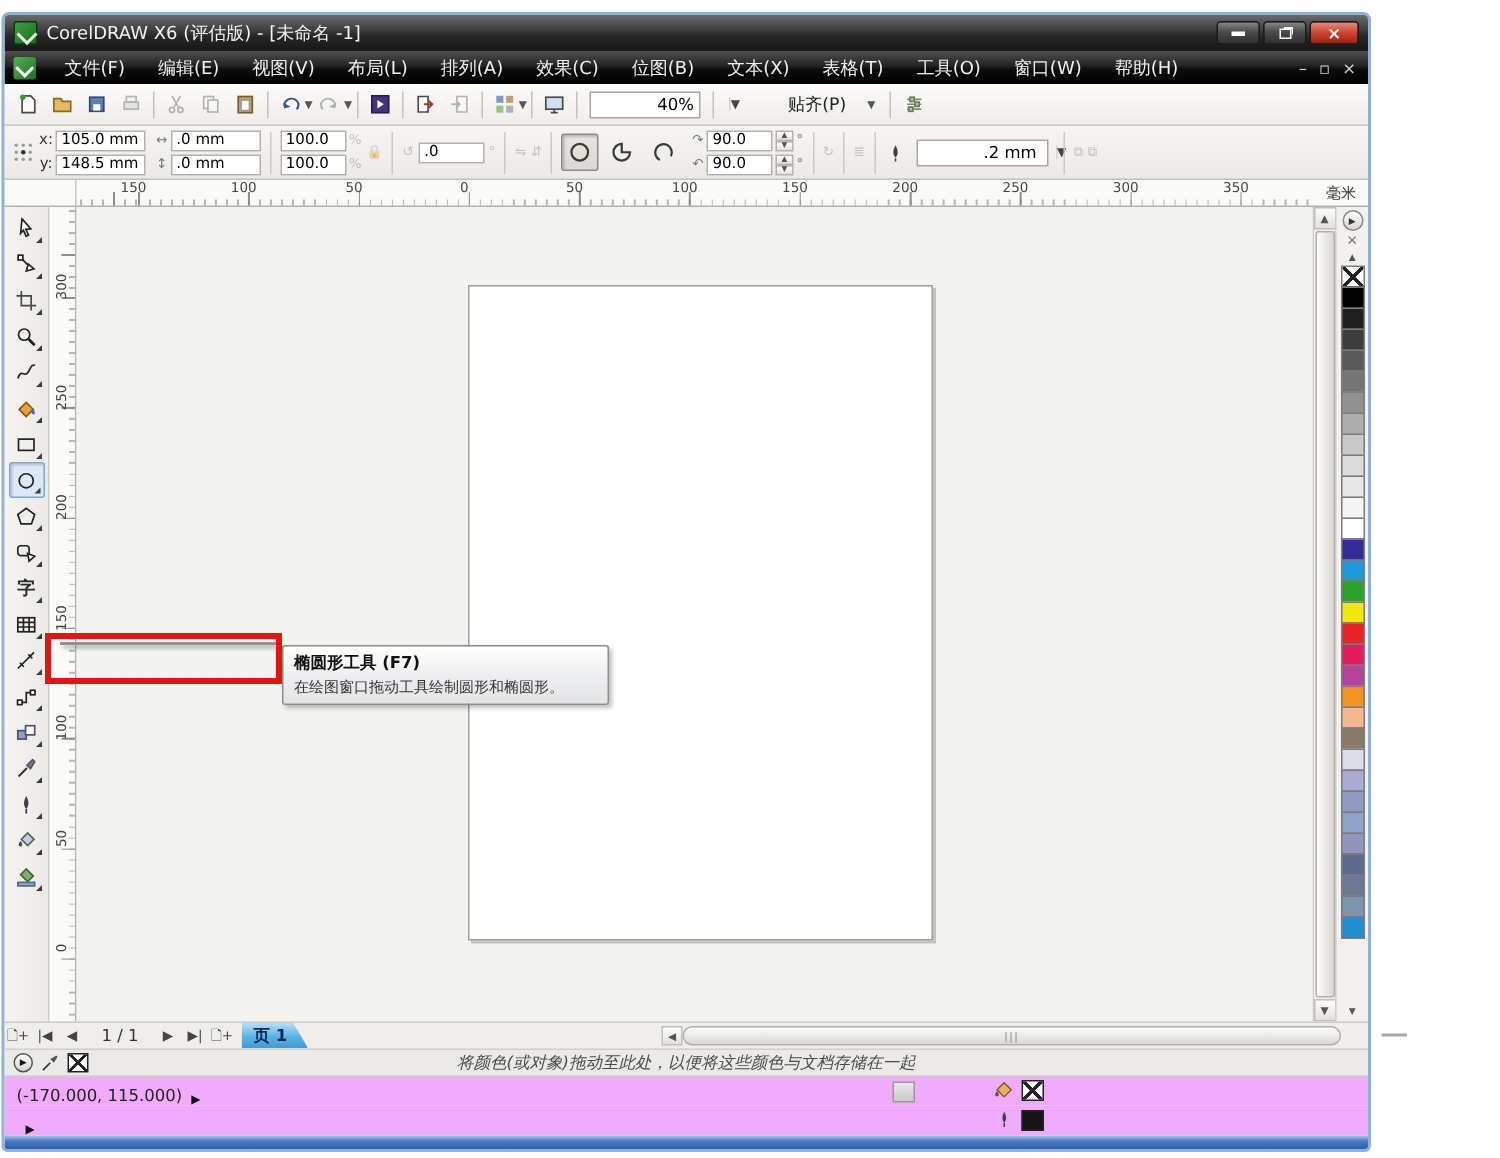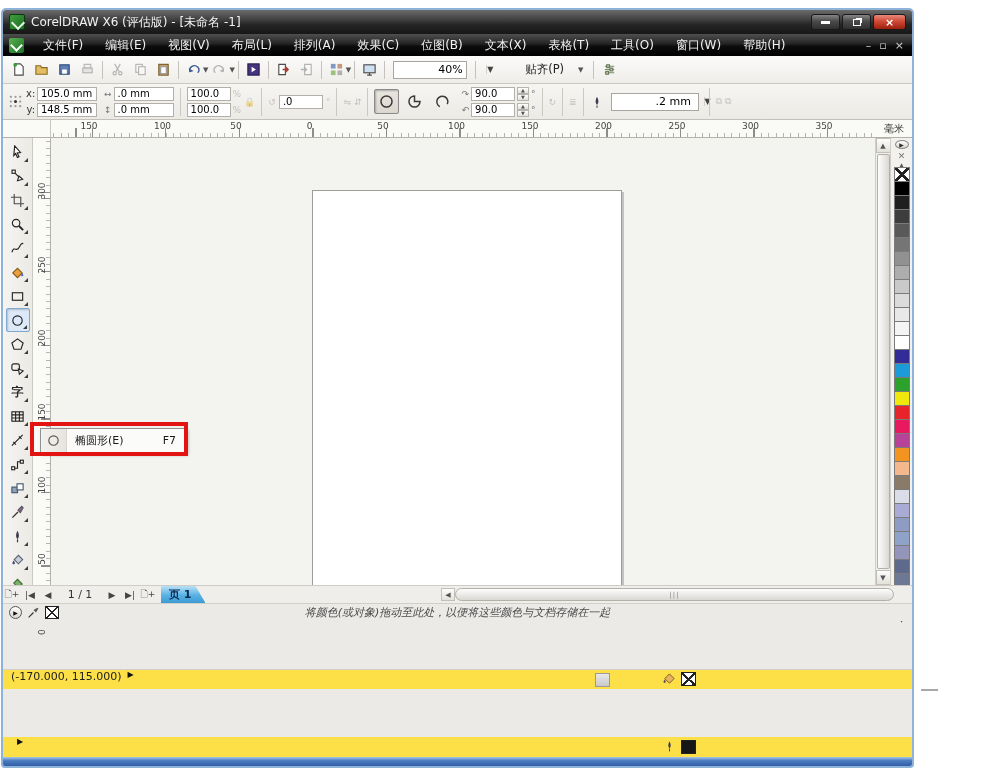--- a/index.html
+++ b/index.html
@@ -132,22 +132,22 @@
     clip-path:polygon(0 0,calc(100% - 10px) 0,100% 100%,0 100%); }
   .hscroll { position:absolute; left:438px; right:18px; top:1px; height:15px; display:flex; align-items:center; }
   .hthumb { flex:1; height:13px; background:linear-gradient(#fdfdfd,#dbd8d3); border:1px solid #b3b0aa;
     border-radius:7px; display:flex; align-items:center; justify-content:center; font-size:7px; color:#888; letter-spacing:1px; }
   
   .srow1 { height:18px; background:#eceae7; border-top:1px solid #d2cfc9; display:flex; align-items:center;
     padding:0 6px; gap:5px; position:relative; flex:0 0 auto; }
   .drag-hint { position:absolute; left:50%; transform:translateX(-50%); font-size:11px; font-style:italic; color:#4a4a4a; white-space:nowrap; }
   .roundbtn { width:13px; height:13px; border-radius:50%; border:1px solid #555; background:linear-gradient(#fff,#d8d5cf);
     display:flex; align-items:center; justify-content:center; font-size:6px; color:#111; }
-  .srow2,.srow3 { height:20px; background:#fde047; display:flex; align-items:flex-start; padding:0 8px;
-    font-size:11px; color:#222; position:relative; flex:0 0 auto;margin-top:48px; }
+  .srow2,.srow3 { height:20px; background:#f0abfc; display:flex; align-items:flex-end; padding:0 8px;
+    font-size:11px; color:#222; position:relative; flex:0 0 auto; }
   .srow2 { border-top:1px solid #d2cfc9; }
   .tri { font-size:8px; color:#111; margin-left:6px; }
   .mini-swatch { width:15px; height:14px; border:1px solid #222; }
   .mini-swatch.black { background:#161616; }
   .abs { position:absolute; }
   .bottom-strip { height:9px; background:linear-gradient(#a9c8ea,#4d7cc0 40%,#2f5da9); flex:0 0 auto; }
   .bg-dash { position:absolute; left:921px; top:689px; width:17px; height:2px; background:#a8a8a8; }
 </style>
 </head>
 <body>
@@ -598,33 +598,28 @@
           <div class="swatch" style="background: rgb(147, 149, 186);"></div>
           <div class="swatch" style="background: rgb(94, 106, 140);"></div>
           <div class="swatch" style="background: rgb(109, 120, 148);"></div>
           <div class="swatch" style="background: rgb(126, 147, 173);"></div>
           <div class="swatch" style="background: rgb(31, 143, 208);"></div>
         </div>
       <div class="pal-arr" style="margin-top:auto">▼</div>
     </div>
 
     <div class="flyout" id="flyout">
-        <div class="fly-row">
-          <div class="fly-icon-well">
-            <svg width="15" height="15" viewBox="0 0 16 16" fill="none" stroke="#4a4a4a" stroke-width="1.2">
-              <circle cx="8" cy="8" r="5" stroke="#555"></circle>
-            </svg>
-          </div>
-          <span class="fly-label">椭圆形(E)</span>
-          <span class="fly-short">F7</span>
-        </div>
       </div>
 
     <div class="redbox"></div>
 
+    <div class="tooltip">
+      <div class="tt-title">椭圆形工具 (F7)</div>
+      <div class="tt-desc">在绘图窗口拖动工具绘制圆形和椭圆形。</div>
+    </div>
   </div>
 
   <div class="pagebar">
     <div class="pb-ico">🗋+</div>
     <div class="pb-ico">|◀</div>
     <div class="pb-ico">◀</div>
     <div class="pb-count">1 / 1</div>
     <div class="pb-ico">▶</div>
     <div class="pb-ico">▶|</div>
     <div class="pb-ico">🗋+</div>

